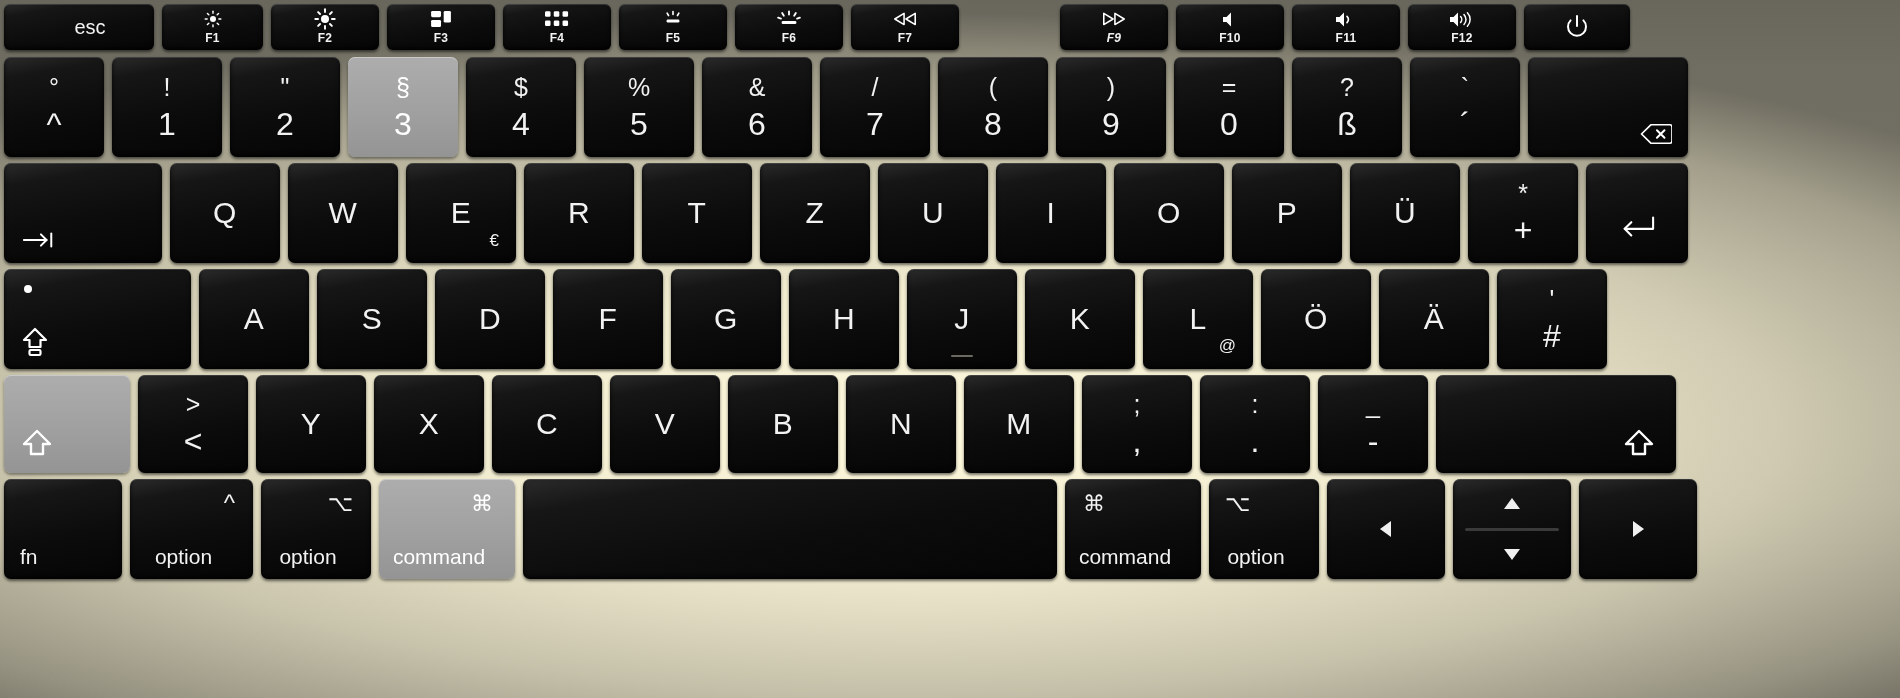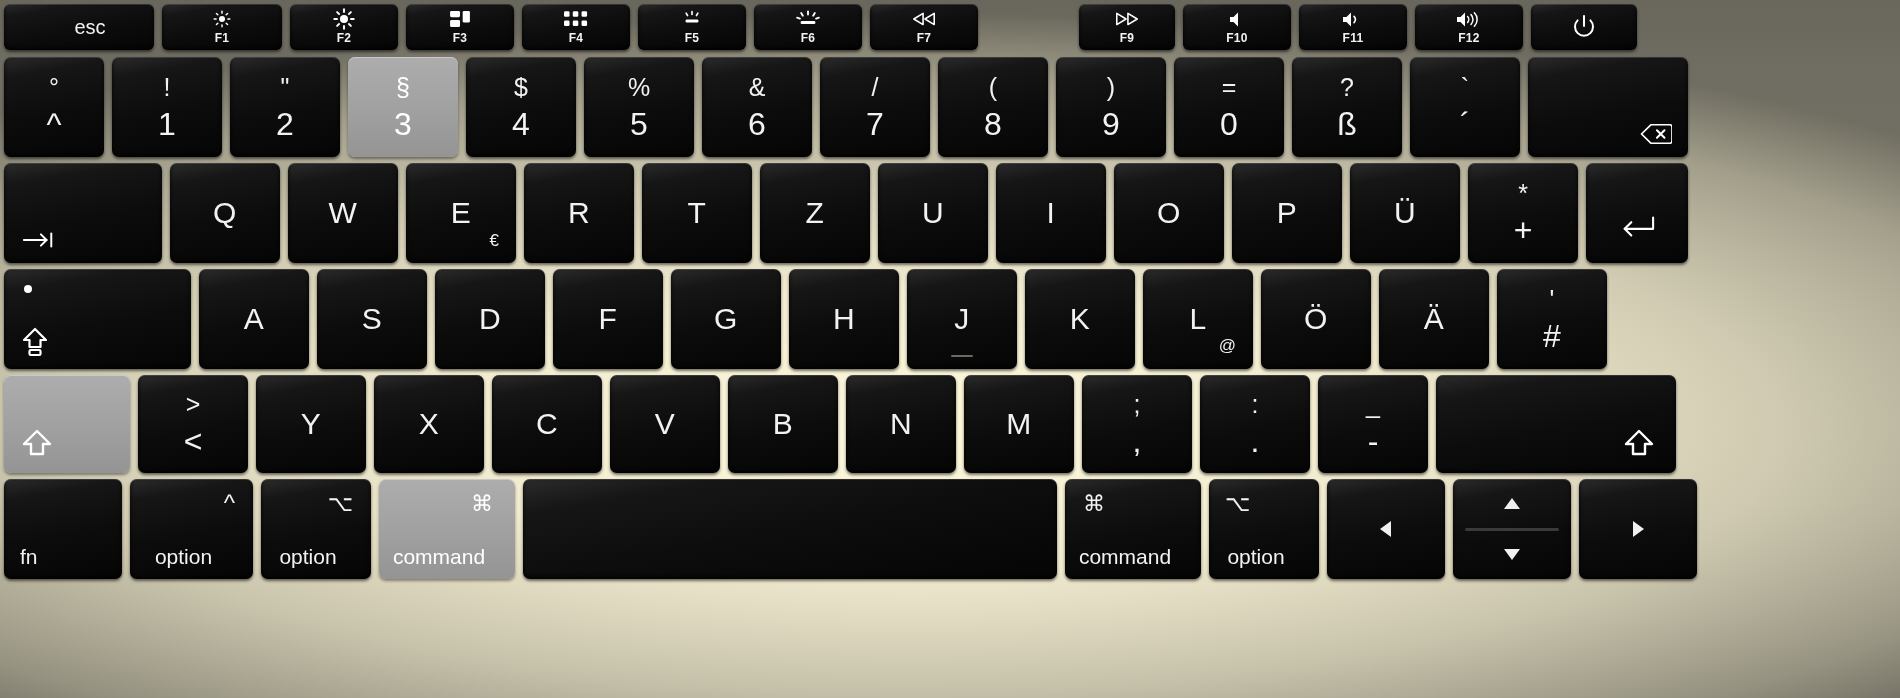--- a/index.html
+++ b/index.html
@@ -127,21 +127,21 @@
 <div id="keyboard">
 
   <div class="row" style="top:4px; height:46px;">
 
     <div class="key fn-key" style="width:150px;">
       <div class="fnrow-inner only">
           <span class="esc-lbl">esc</span>
         </div>
     </div>
 
-    <div class="key fn-key" style="width:120px;">
+    <div class="key fn-key" style="width:101px;">
       <div class="fnrow-inner">
         <span class="glyph">
           <svg width="20" height="20" viewBox="0 0 24 24">
               <circle cx="12" cy="12" r="3.6" fill="#fff"></circle>
               <g stroke="#fff" stroke-width="1.7" stroke-linecap="round">
                 <line x1="12" y1="2.6" x2="12" y2="5"></line>
                 <line x1="12" y1="19" x2="12" y2="21.4"></line>
                 <line x1="2.6" y1="12" x2="5" y2="12"></line>
                 <line x1="19" y1="12" x2="21.4" y2="12"></line>
                 <line x1="5.3" y1="5.3" x2="7" y2="7"></line>
@@ -259,21 +259,21 @@
           <svg width="24" height="16" viewBox="0 0 26 16">
               <path d="M2 2 L2 14 L12 8 Z" fill="none" stroke="#fff" stroke-width="1.7" stroke-linejoin="round"></path>
               <rect x="16" y="2" width="2" height="12" fill="#fff"></rect>
               <rect x="21" y="2" width="2" height="12" fill="#fff"></rect>
             </svg>
         </span>
         <span class="fnum">F8</span>
       </div>
     </div>
 
-    <div class="key fn-key" style="width:96px;">
+    <div class="key fn-key" style="width:108px;font-style:italic;">
       <div class="fnrow-inner">
         <span class="glyph">
           <svg width="26" height="16" viewBox="0 0 28 16">
               <path d="M3 2 L3 14 L13 8 Z" fill="none" stroke="#fff" stroke-width="1.7" stroke-linejoin="round"></path>
               <path d="M15 2 L15 14 L25 8 Z" fill="none" stroke="#fff" stroke-width="1.7" stroke-linejoin="round"></path>
             </svg>
         </span>
         <span class="fnum">F9</span>
       </div>
     </div>

